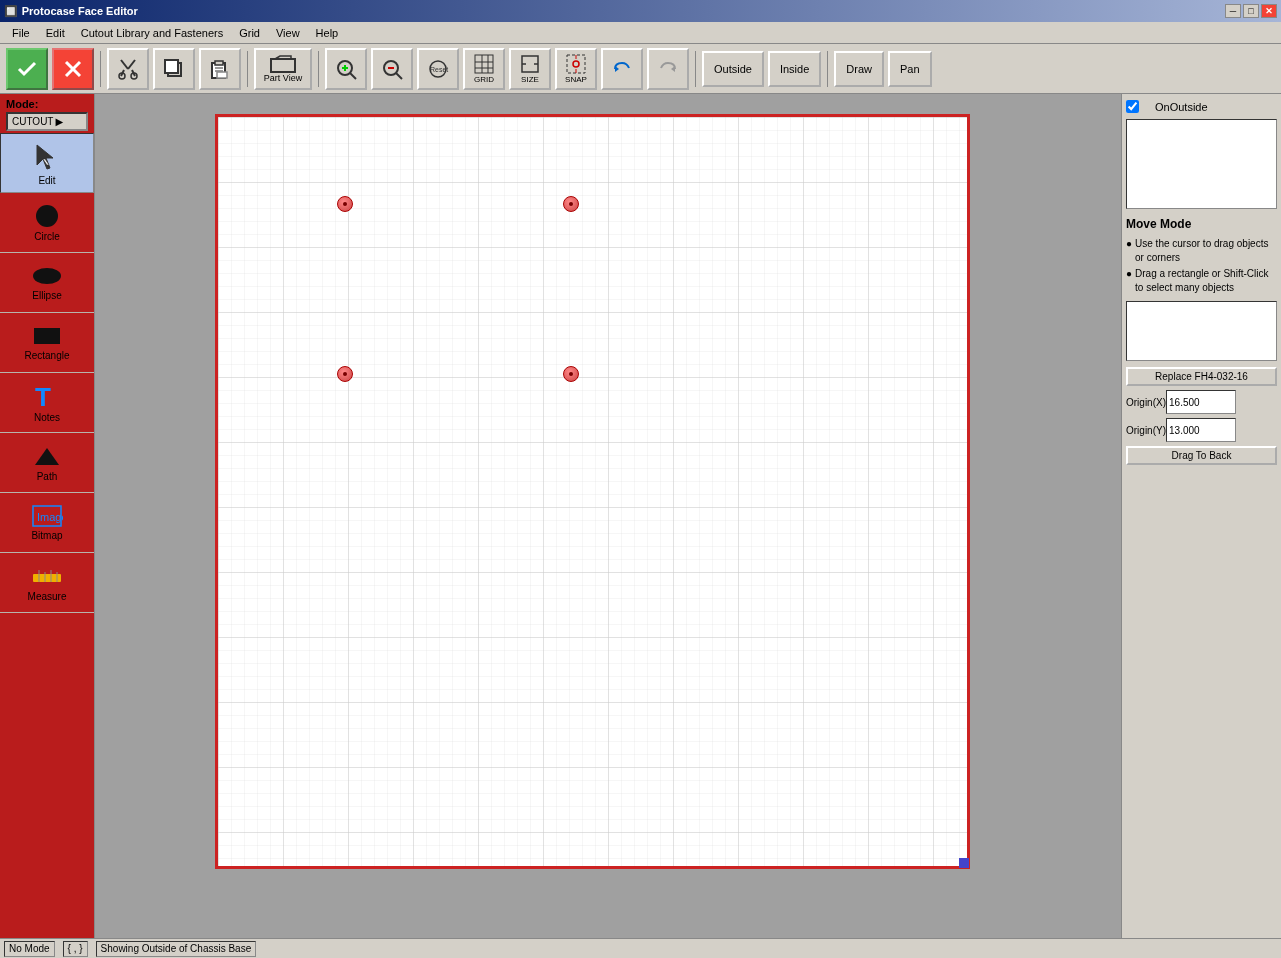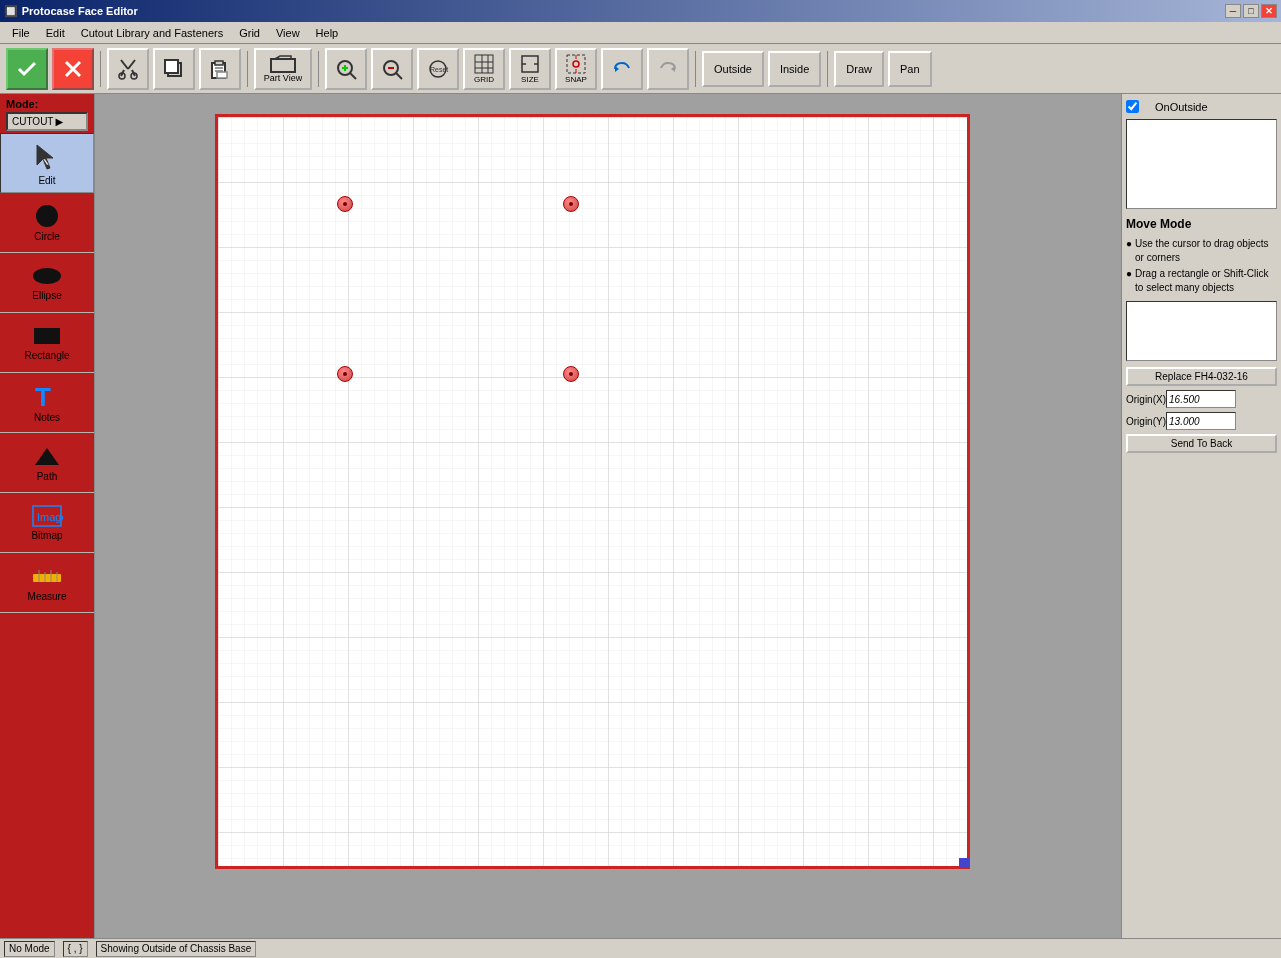--- a/index.html
+++ b/index.html
@@ -182,26 +182,25 @@
     .bullet { color: black; }
     .origin-row {
       display: flex;
       align-items: center;
       margin: 2px 0;
       gap: 0;
       font-size: 10px;
     }
     .origin-input {
       width: 70px;
-      height: 18px;
+      height: 24px;
       border: 1px inset #888;
       background: white;
       font-size: 10px;
       padding: 1px 2px;
-      font-style: italic;
     }
     .right-btn {
       background: #d4d0c8;
       border: 2px outset #fff;
       padding: 2px 6px;
       font-size: 10px;
       cursor: pointer;
       width: 100%;
       margin: 2px 0;
       text-align: center;
@@ -570,21 +569,21 @@
     <div class="origin-row">
       <span>Origin(X)</span>
       <input type="text" class="origin-input" value="16.500" style="">
     </div>
 
     <div class="origin-row">
       <span>Origin(Y)</span>
       <input type="text" class="origin-input" value="13.000" style="">
     </div>
 
-    <button class="right-btn">Send To Back</button>
+    <button class="right-btn">Drag To Back</button>
 
   </div>
 
 </div>
 
 <div id="statusbar">
   <div class="status-item">No Mode</div>
   <div class="status-item">{ , }</div>
   <div class="status-item">
     <span>Showing Outside of</span>&nbsp;

